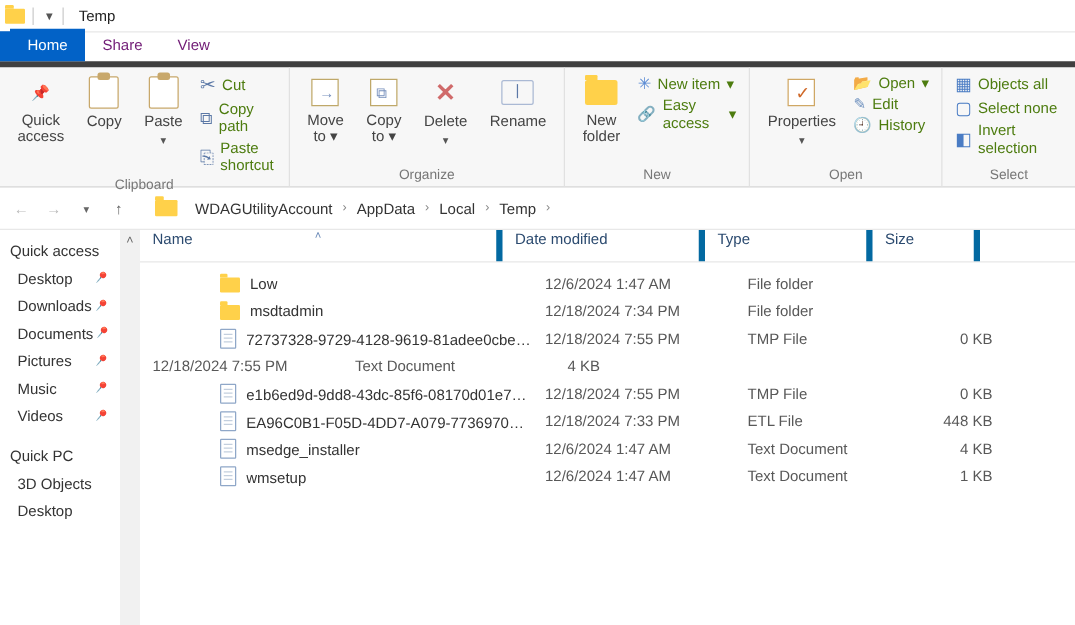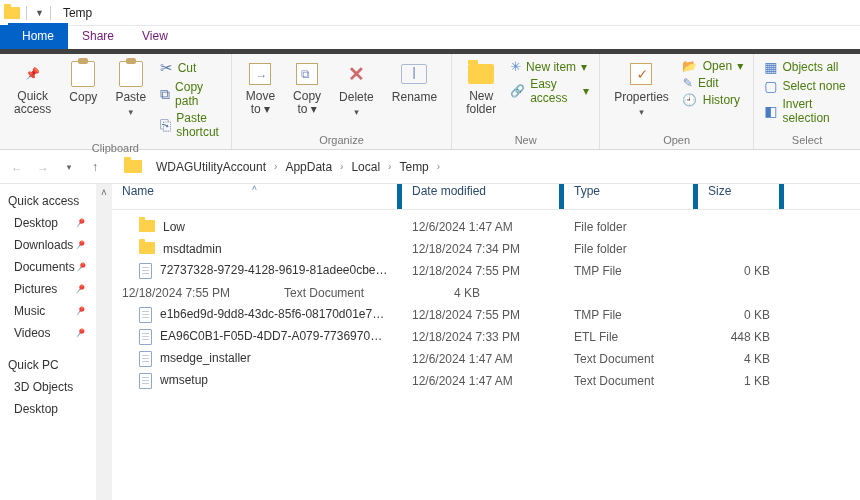--- a/index.html
+++ b/index.html
@@ -66,21 +66,21 @@
   .pin { color:#8c8c8c; font-size:10px; transform:rotate(40deg); }
   .sidegap { height:10px; }
   
   .list { flex:1; }
   .colheads { display:flex; border-bottom:1px solid #e8e8e8; height:26px; align-items:center; color:#2b4a6f; }
   .colheads > div { padding:0 10px; border-right:5px solid #0369a1; height:100%; display:flex; align-items:flex-start; position:relative;}
   .col-name { width:290px; } .col-date { width:162px; } .col-type { width:134px; } .col-size { width:86px; justify-content:flex-start;}
   .sort-ind { position:absolute; top:-1px; left:50%; transform:translateX(-50%); font-size:9px; color:#6c8bb9;}
   .rows { padding-top:6px; }
   .row { display:flex; height:22px; align-items:center; color:#333; }
-  .row .c-name { width:290px; display:flex; align-items:flex-start; gap:8px; padding-left:27px; }
+  .row .c-name { width:290px; display:flex; align-items:flex-end; gap:8px; padding-left:40px;margin-left:24px; }
   .row .c-date { width:162px; padding-left:10px; color:#585858;}
   .row .c-type { width:134px; padding-left:10px; color:#585858;}
   .row .c-size { width:86px; padding-right:14px; text-align:right; color:#585858;}
   .fi-folder { width:16px; height:12px; background:#ffd14a; border-radius:1px; position:relative; flex:none;}
   .fi-folder:before{content:"";position:absolute;top:-3px;left:0;width:6px;height:3px;background:#ffd14a;border-radius:1px 1px 0 0;}
   .fi-file { width:13px; height:16px; background:#fff; border:1px solid #8fa7c8; border-radius:1px; flex:none; position:relative;}
   .fi-file:after{content:"";position:absolute;top:3px;left:2px;right:2px;height:1px;background:#c3cfde;box-shadow:0 3px 0 #c3cfde,0 6px 0 #c3cfde;}
   .trunc { white-space:nowrap; overflow:hidden; text-overflow:ellipsis; max-width:230px; }
   .col-stack { display:flex; flex-direction:column; gap:1px; }
 </style>

